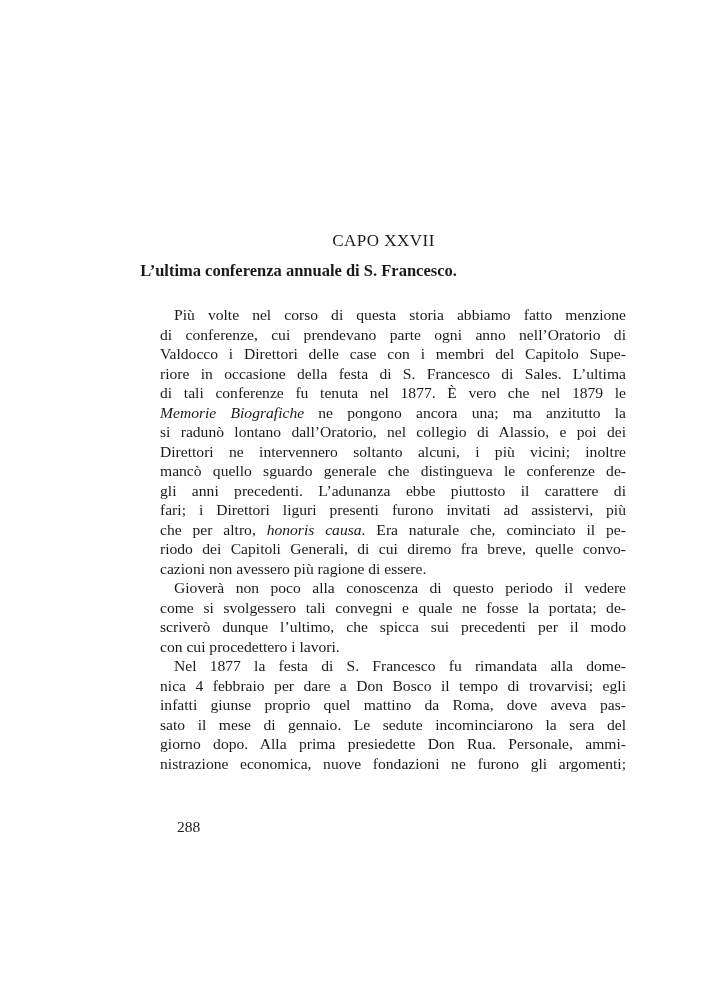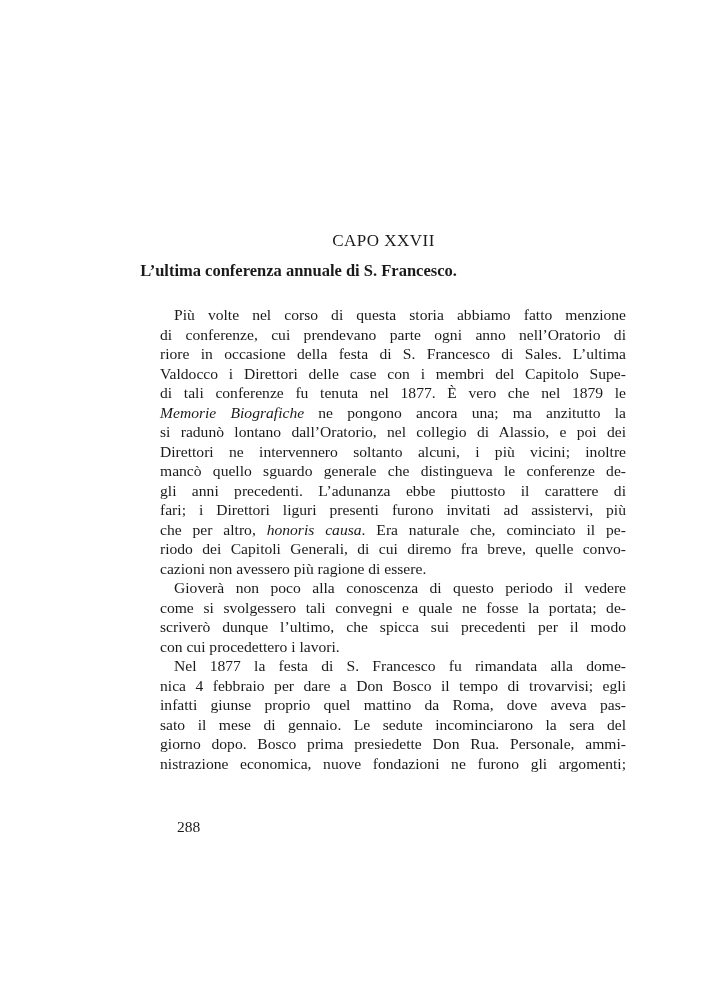--- a/index.html
+++ b/index.html
@@ -34,22 +34,22 @@
 </head>
 <body>
 
 <div class="page">
   <div class="chapter">CAPO XXVII</div>
   <div class="subtitle">L’ultima conferenza annuale di S. Francesco.</div>
   <div class="body" id="body">
       <div>
         <span class="line indent">Più volte nel corso di questa storia abbiamo fatto menzione</span>
         <span class="line">di conferenze, cui prendevano parte ogni anno nell’Oratorio di</span>
+        <span class="line">Valdocco i Direttori delle case con i membri del Capitolo Supe-</span>
         <span class="line">riore in occasione della festa di S. Francesco di Sales. L’ultima</span>
-        <span class="line">Valdocco i Direttori delle case con i membri del Capitolo Supe-</span>
         <span class="line">di tali conferenze fu tenuta nel 1877. È vero che nel 1879 le</span>
         <span class="line"><i>Memorie Biografiche</i><span> ne pongono ancora una; ma anzitutto la</span></span>
         <span class="line">si radunò lontano dall’Oratorio, nel collegio di Alassio, e poi dei</span>
         <span class="line">Direttori ne intervennero soltanto alcuni, i più vicini; inoltre</span>
         <span class="line">mancò quello sguardo generale che distingueva le conferenze de-</span>
         <span class="line">gli anni precedenti. L’adunanza ebbe piuttosto il carattere di</span>
         <span class="line">fari; i Direttori liguri presenti furono invitati ad assistervi, più</span>
         <span class="line"><span>che per altro, </span><i>honoris causa</i><span>. Era naturale che, cominciato il pe-</span></span>
         <span class="line">riodo dei Capitoli Generali, di cui diremo fra breve, quelle convo-</span>
         <span class="line last">cazioni non avessero più ragione di essere.</span>
@@ -58,18 +58,18 @@
         <span class="line indent">Gioverà non poco alla conoscenza di questo periodo il vedere</span>
         <span class="line">come si svolgessero tali convegni e quale ne fosse la portata; de-</span>
         <span class="line">scriverò dunque l’ultimo, che spicca sui precedenti per il modo</span>
         <span class="line last">con cui procedettero i lavori.</span>
       </div>
       <div>
         <span class="line indent">Nel 1877 la festa di S. Francesco fu rimandata alla dome-</span>
         <span class="line">nica 4 febbraio per dare a Don Bosco il tempo di trovarvisi; egli</span>
         <span class="line">infatti giunse proprio quel mattino da Roma, dove aveva pas-</span>
         <span class="line">sato il mese di gennaio. Le sedute incominciarono la sera del</span>
-        <span class="line">giorno dopo. Bosco prima presiedette Don Rua. Personale, ammi-</span>
+        <span class="line">giorno dopo. Alla prima presiedette Don Rua. Personale, ammi-</span>
         <span class="line">nistrazione economica, nuove fondazioni ne furono gli argomenti;</span>
       </div>
     </div>
   <div class="pagenum">288</div>
 </div>
 
 </body></html>

